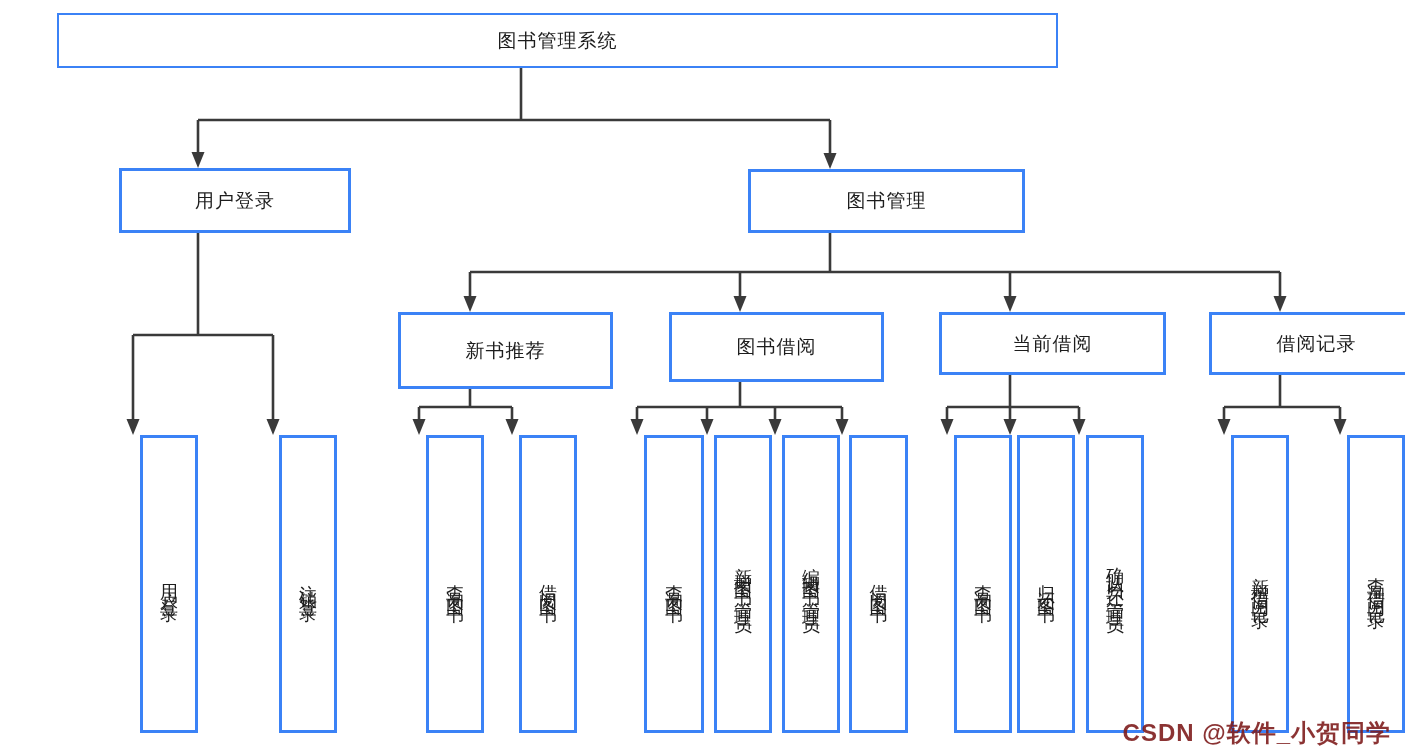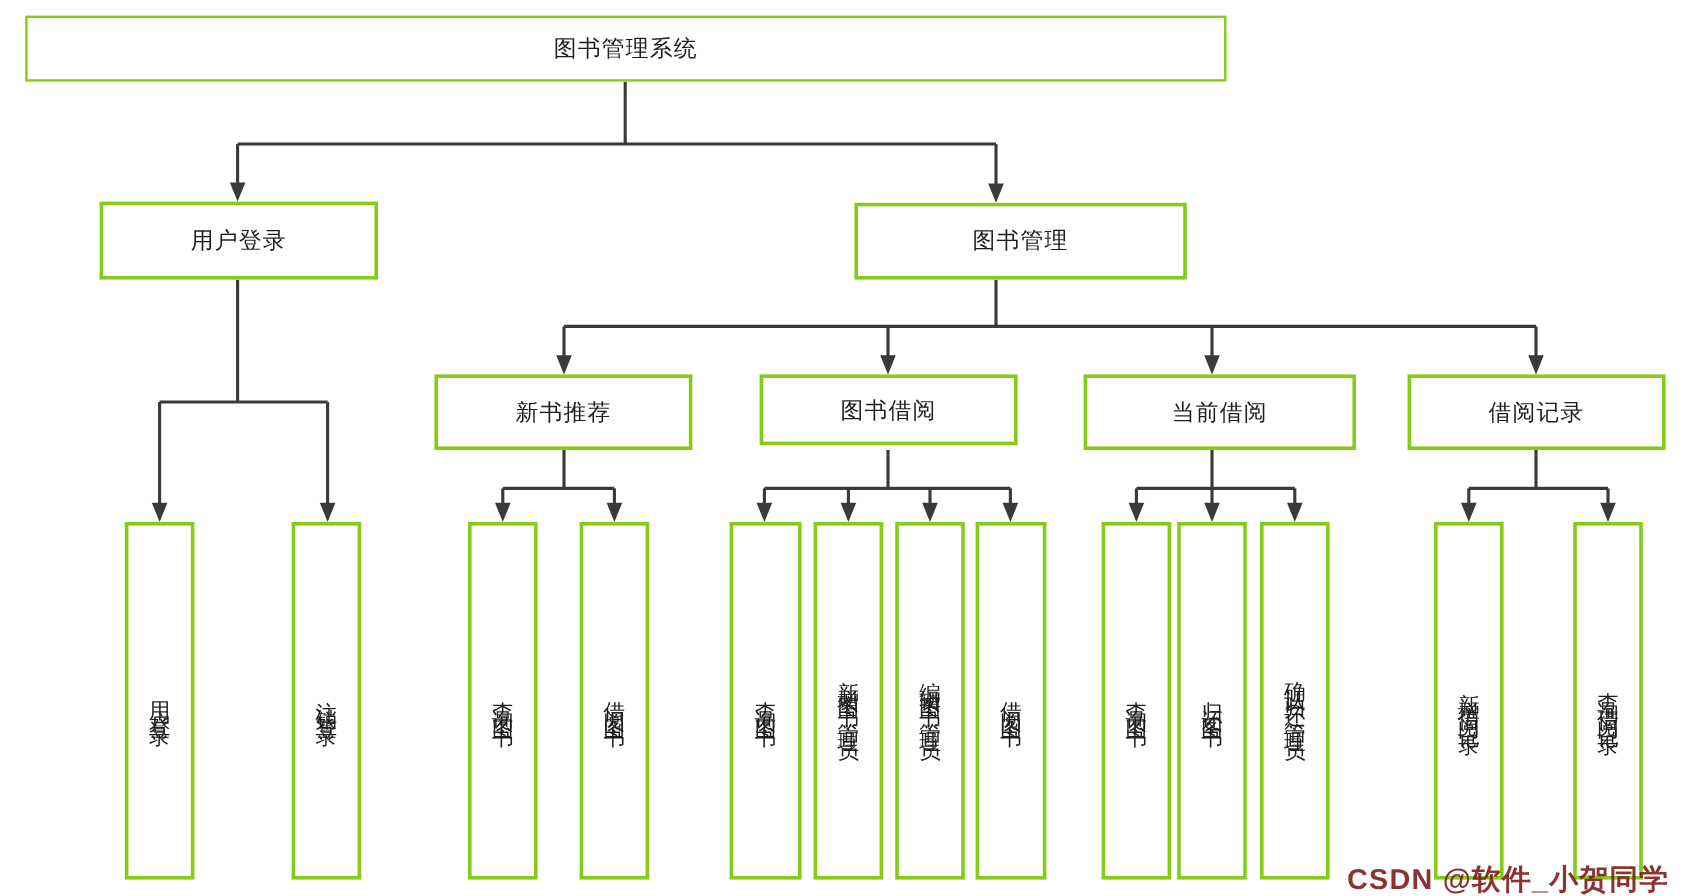--- a/index.html
+++ b/index.html
@@ -3,23 +3,23 @@
 <meta charset="utf-8">
 <style>
   html,body{margin:0;padding:0;background:#ffffff;}
   .canvas{
     position:relative;width:1405px;height:747px;background:#ffffff;overflow:hidden;
     font-family:"Liberation Sans","DejaVu Sans",sans-serif;
   }
   .connectors{position:absolute;left:0;top:0;width:1405px;height:747px;pointer-events:none;}
   .box{
     position:absolute;box-sizing:border-box;background:#ffffff;
-    border:3px solid #84cc16;color:#1d1d1d;
+    border:3px solid #3b82f6;color:#1d1d1d;
     display:flex;align-items:center;justify-content:center;
-    font-size:19px;letter-spacing:1px;white-space:nowrap;z-index:1;
+    font-size:19px;letter-spacing:1px;white-space:nowrap;z-index:1;margin-left:36px;
   }
   .root{border-width:2.5px;font-size:19px;}
   .leaf{z-index:1;}
   .leaf .vtext{
     writing-mode:vertical-rl;text-orientation:mixed;
     font-size:18px;letter-spacing:7px;line-height:1;color:#1d1d1d;
   }
   .watermark{
     position:absolute;right:14px;top:717px;z-index:3;
     font-size:24px;color:#7f1d1d;letter-spacing:1px;opacity:.9;font-weight:bold;
@@ -89,24 +89,24 @@
     <span>图书管理系统</span>
   </div>
 
   <div class="box" style="left:83px;top:168px;width:232px;height:65px">
     <span>用户登录</span>
   </div>
   <div class="box" style="left:712px;top:169px;width:277px;height:64px">
     <span>图书管理</span>
   </div>
 
-  <div class="box" style="left:362px;top:312px;width:215px;height:63px">
+  <div class="box" style="left:362px;top:312px;width:215px;height:77px">
     <span>新书推荐</span>
   </div>
-  <div class="box" style="left:633px;top:312px;width:215px;height:59px">
+  <div class="box" style="left:633px;top:312px;width:215px;height:70px">
     <span>图书借阅</span>
   </div>
   <div class="box" style="left:903px;top:312px;width:227px;height:63px">
     <span>当前借阅</span>
   </div>
   <div class="box" style="left:1173px;top:312px;width:215px;height:63px">
     <span>借阅记录</span>
   </div>
 
   <div class="box leaf" style="left:104px;top:435px;width:58px;height:298px">

